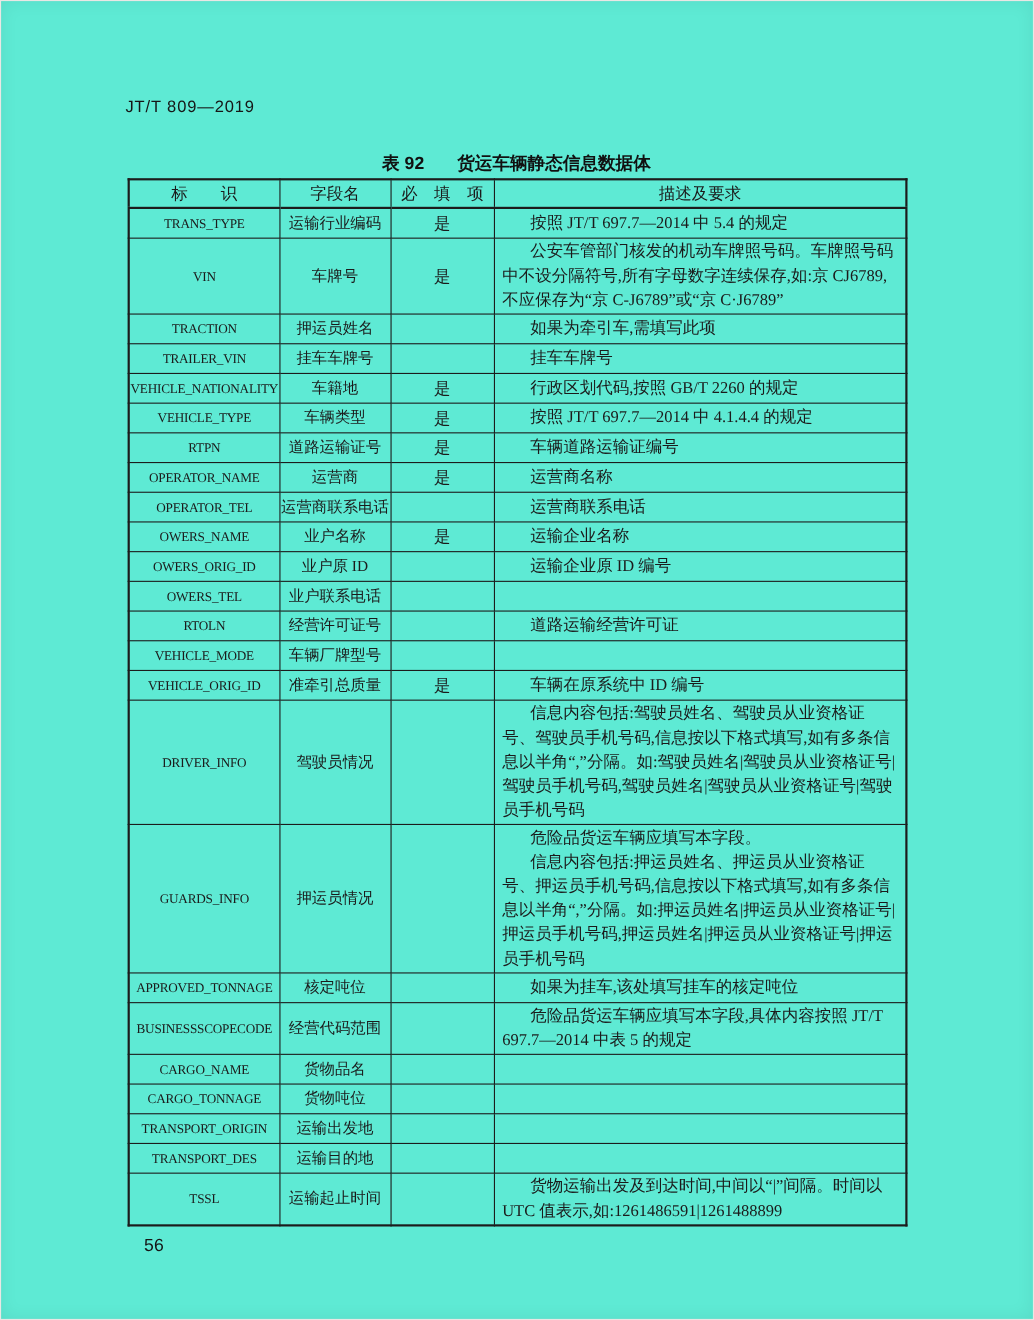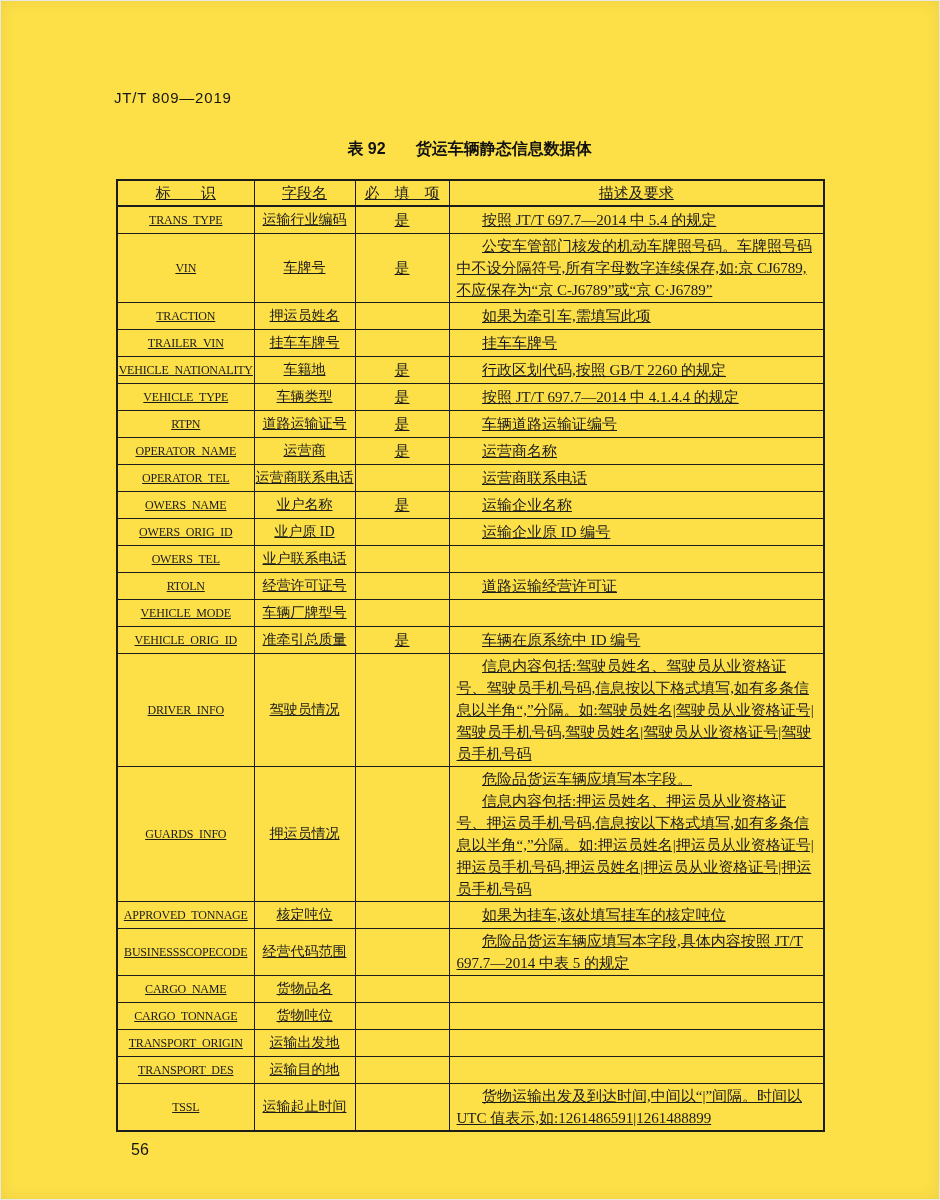--- a/index.html
+++ b/index.html
@@ -4,21 +4,21 @@
 <style>
   html, body {
     margin: 0;
     padding: 0;
     background: #ffffff;
   }
   .page {
     position: relative;
     width: 940px;
     height: 1200px;
-    background: #fde047;
+    background: #5eead4;
     box-shadow: inset 0 0 16px rgba(0,0,0,0.07);
     border: 1px solid #e9e7e4;
     box-sizing: border-box;
     color: #1b1b1b;
     font-family: "Liberation Serif", "DejaVu Serif", serif;
     overflow: hidden;
   }
   .doc-number {
     padding-top: 88px;
     margin-left: 113px;
@@ -33,28 +33,27 @@
     width: 707px;
     display: flex;
     justify-content: center;
     gap: 30px;
     font-family: "Liberation Sans", "DejaVu Sans", sans-serif;
     font-weight: bold;
     font-size: 16px;
     color: #111;
   }
   table.data-table {
-    margin-top: 19px;
+    margin-top: 2px;
     margin-left: 115px;
     width: 707px;
     border-collapse: collapse;
     table-layout: fixed;
     font-size: 15px;
     color: #1b1b1b;
-    text-decoration: underline;
   }
   table.data-table col.c1 { width: 137px; }
   table.data-table col.c2 { width: 101px; }
   table.data-table col.c3 { width: 94px;  }
   table.data-table col.c4 { width: 375px; }
   table.data-table { border: 2px solid #1c1c1c; }
   .data-table th, .data-table td {
     border: 1px solid #1c1c1c;
     vertical-align: middle;
     padding: 0;

